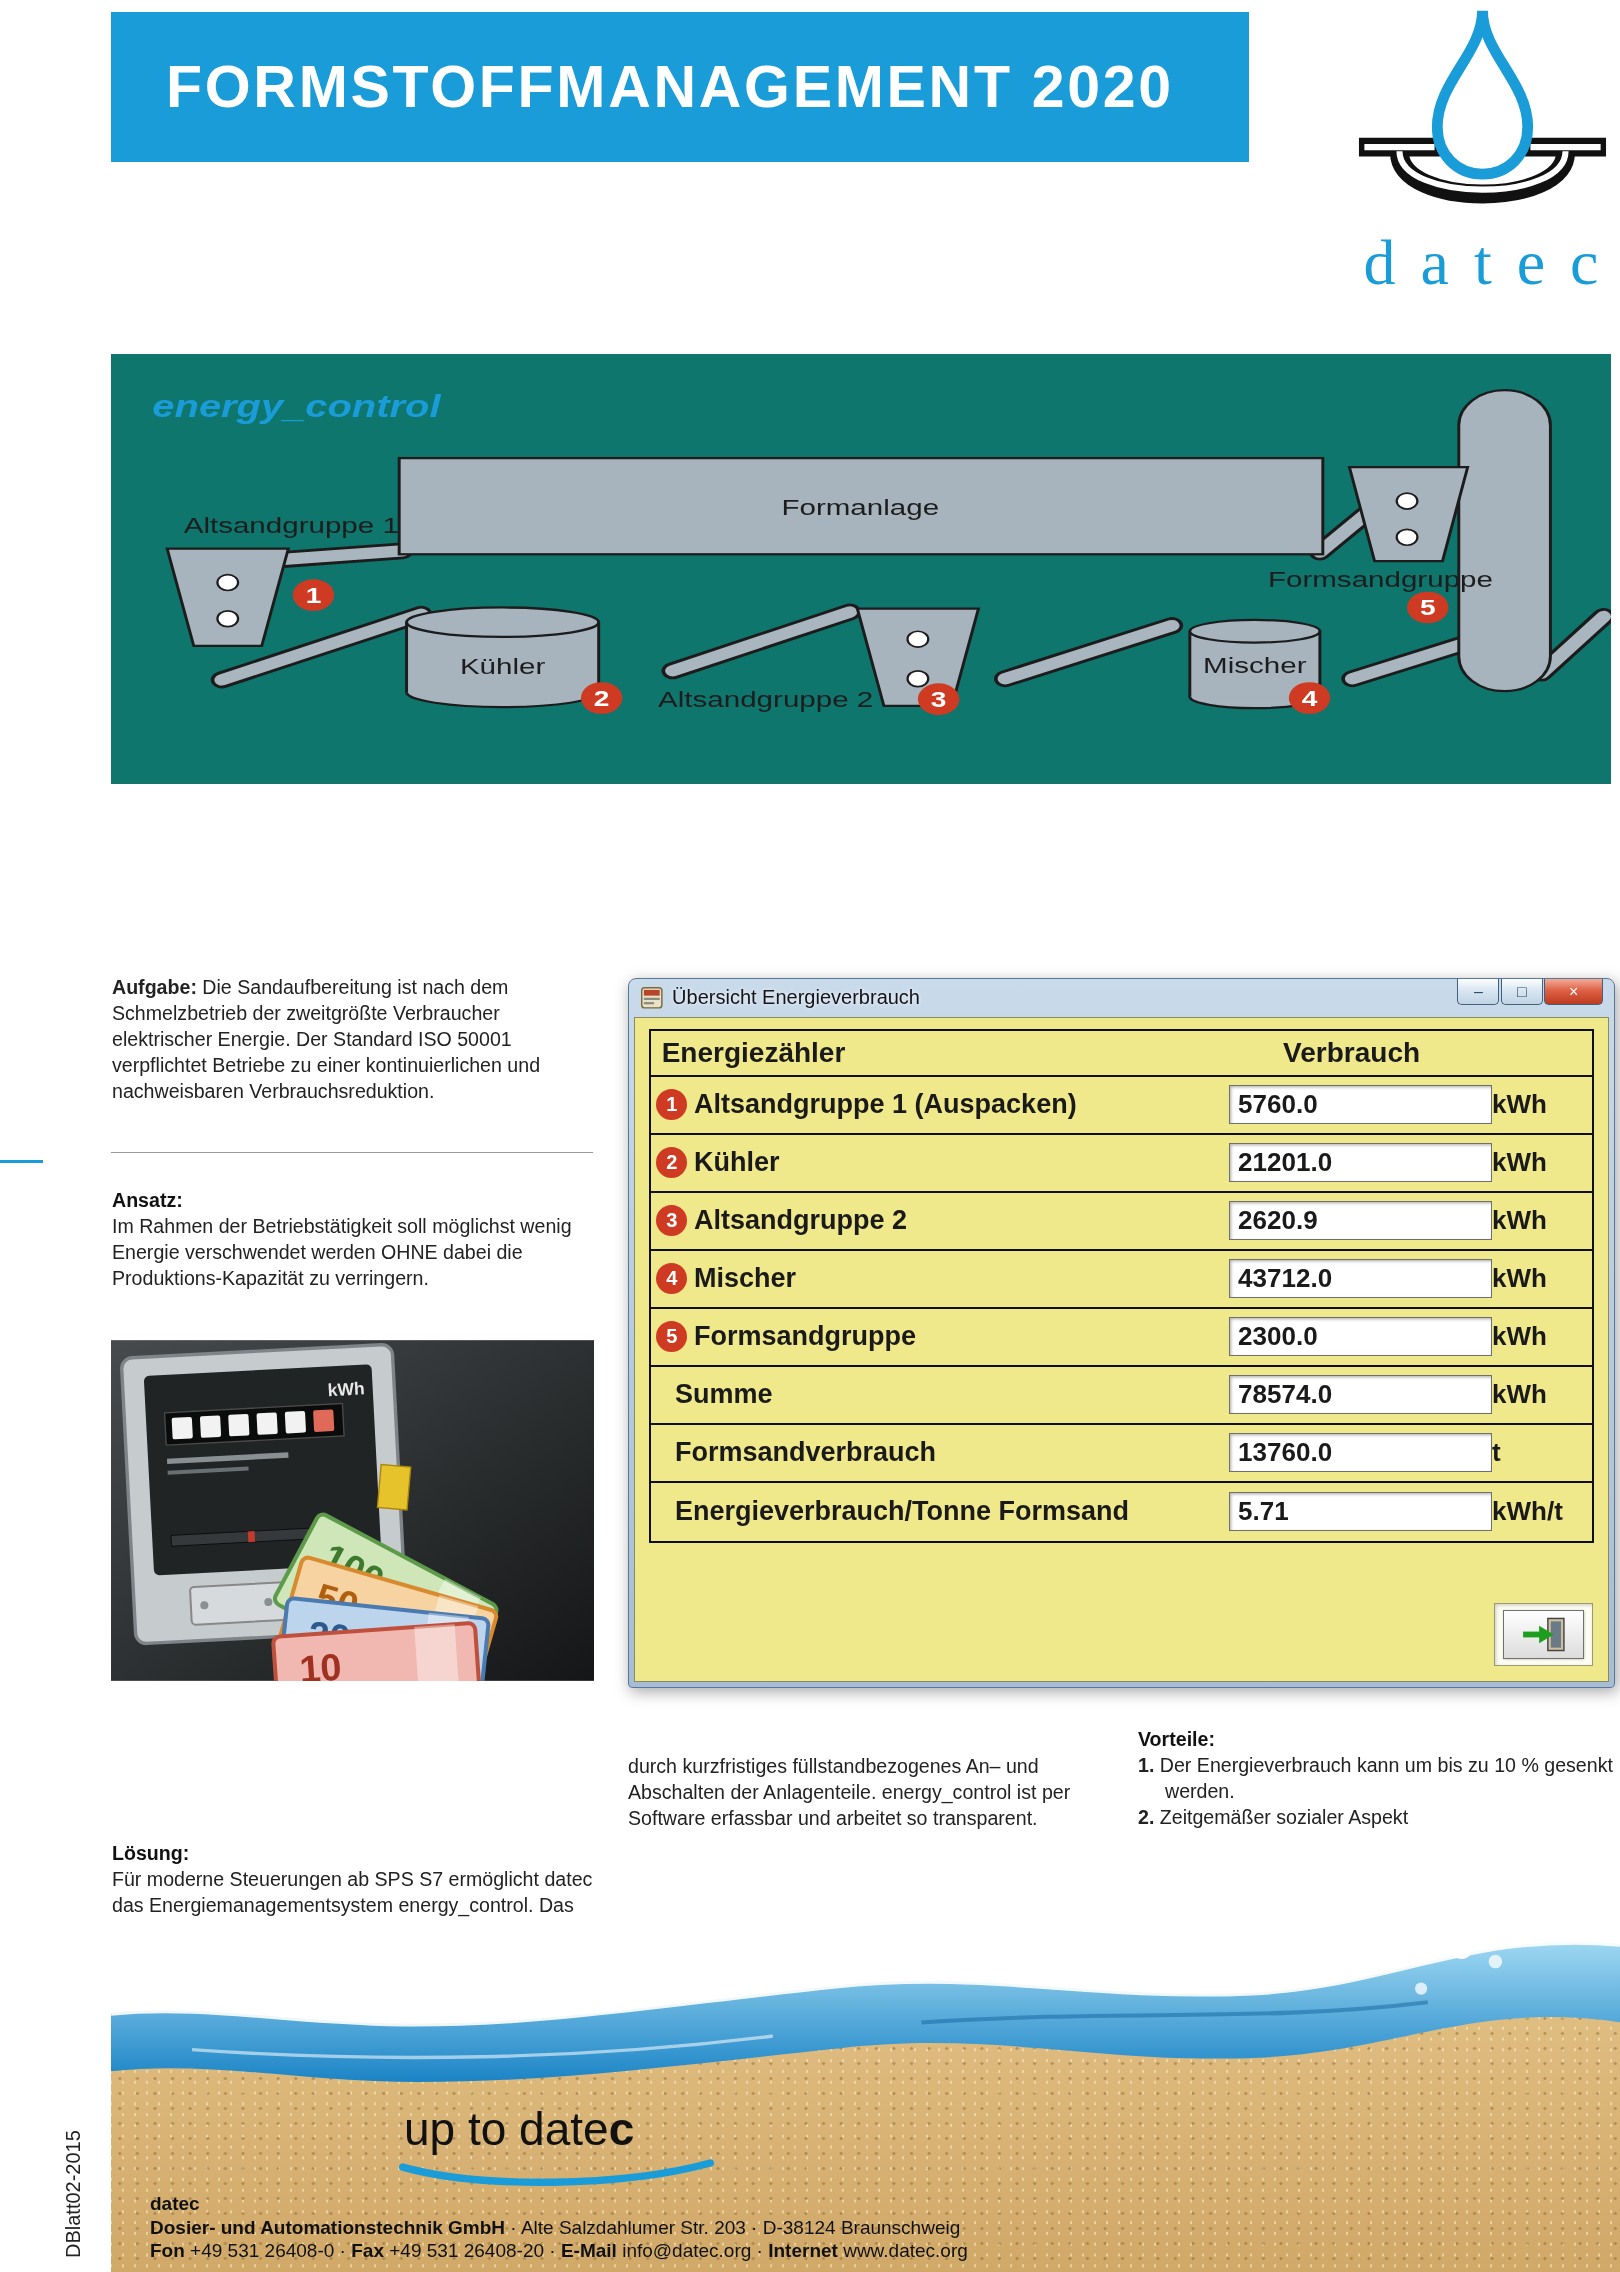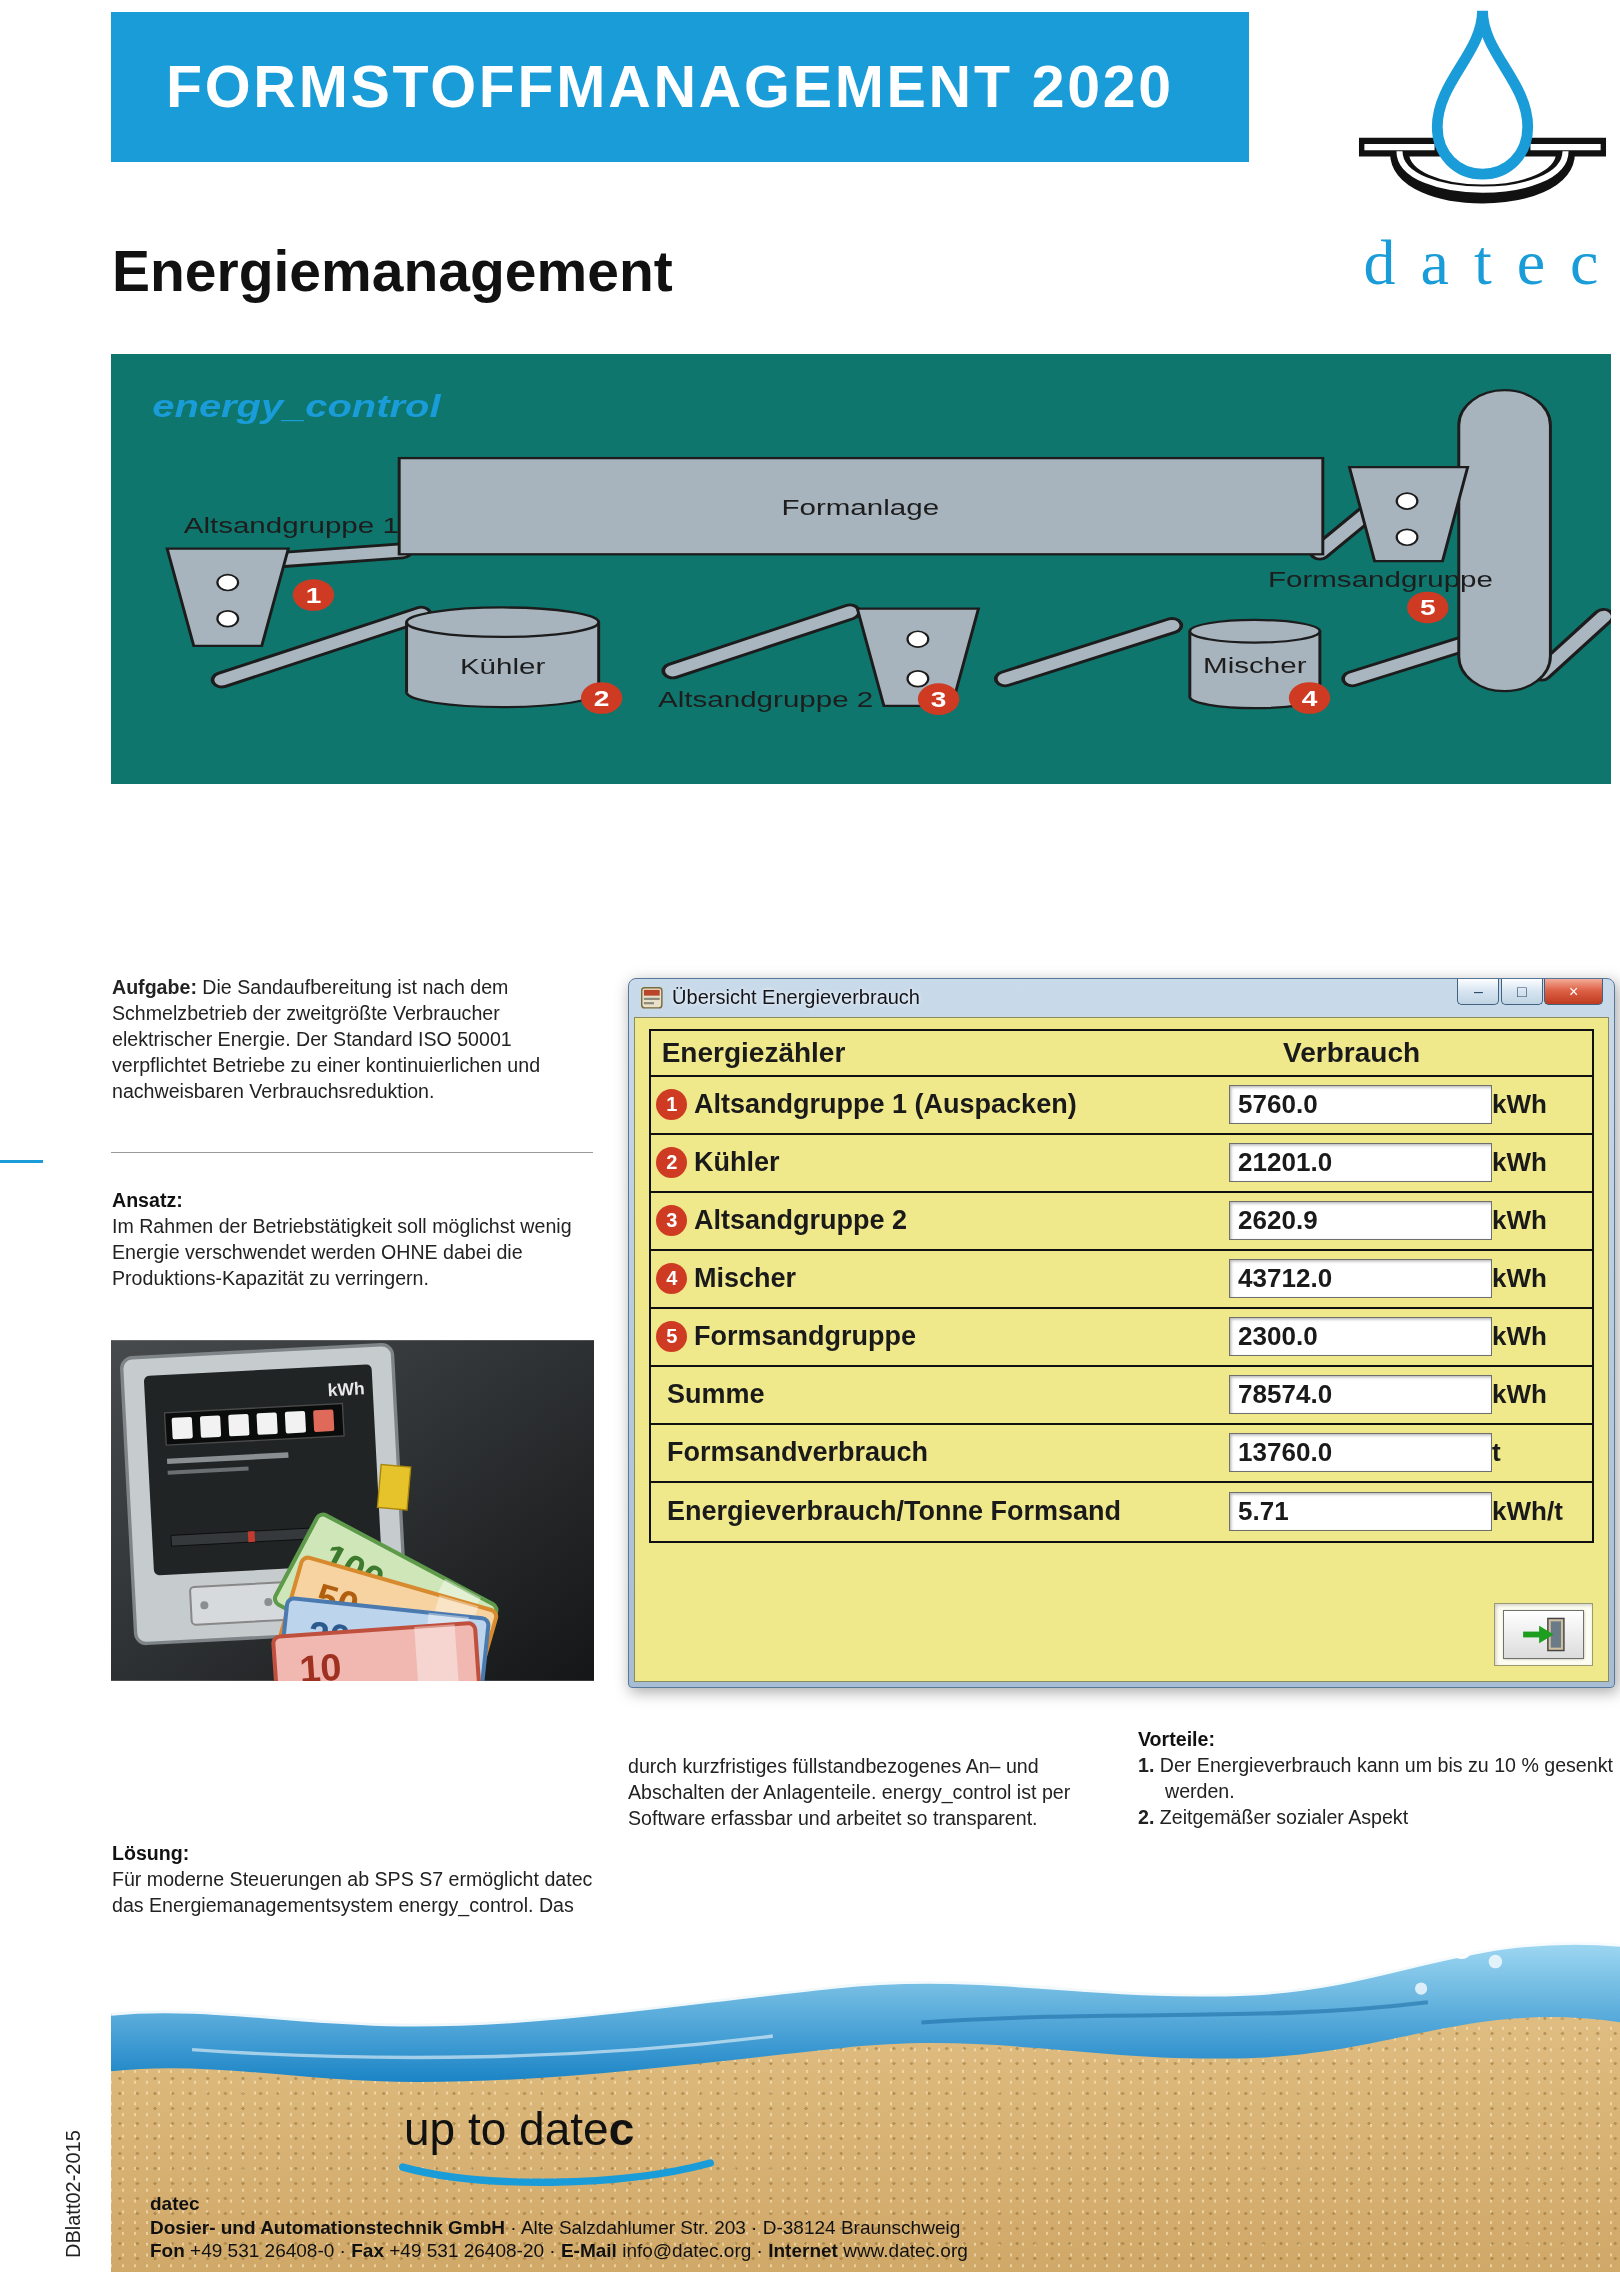--- a/index.html
+++ b/index.html
@@ -60,21 +60,21 @@
   .wbtn.close { width:59px; background:linear-gradient(#f4ab98,#dd6247 45%,#bf3a1e); color:#fff; }
   .dialog-body { position:absolute; left:5.4px; top:38px; right:5.4px; bottom:5.4px;
                  background:#f0e98c; border:0.7px solid #8a8a60; padding:10.8px 13.5px; }
   .tbl { border:2px solid #101010; }
   .thead { display:flex; align-items:center; height:46px; border-bottom:2px solid #101010; }
   .th-left { flex:1; font-weight:700; font-size:28px; padding-left:10.8px; }
   .th-right { width:371px; font-weight:700; font-size:28px; padding-left:62px; }
   .trow { display:flex; align-items:center; height:58px; border-bottom:2px solid #101010; }
   .trow:last-child { border-bottom:none; }
   .tlabel { flex:1; display:flex; align-items:center; font-weight:700; font-size:27px; padding-left:5.4px; }
-  .tlabel.noband { padding-left:16px; }
+  .tlabel.noband { padding-left:24px; }
   .badge { width:31px; height:31px; flex:0 0 31px; border-radius:50%; background:#cf3a22; color:#fff;
            font-size:20px; font-weight:700; display:flex; align-items:center; justify-content:center; margin-right:6.8px; }
   .tval { width:263px; height:39px; background:#fff; border:1.4px solid #6f6f6f;
           box-shadow:inset 1.4px 1.4px 2.7px rgba(0,0,0,.28); display:flex; align-items:center;
           padding-left:8px; font-weight:700; font-size:26px; }
   .tunit { width:100px; font-weight:700; font-size:26px; }
   .btnwell { position:absolute; right:15px; bottom:15px; width:99px; height:63px; background:#fdfdf2;
              border:1.4px solid #9a9a72; box-shadow:inset 1.4px 1.4px 3.4px rgba(0,0,0,.18);
              display:flex; align-items:center; justify-content:center; }
   .exitbtn { width:81px; height:49px; background:linear-gradient(#ffffff,#dcdcdc); border:1.4px solid #707070;
@@ -122,21 +122,20 @@
       <line x1="20" y1="212" x2="124" y2="212" stroke="#fff" stroke-width="9"></line>
       <line x1="258" y1="212" x2="378" y2="212" stroke="#111" stroke-width="28"></line>
       <line x1="266" y1="212" x2="370" y2="212" stroke="#fff" stroke-width="9"></line>
       <path d="M72,220 C72,302 318,302 318,220" fill="none" stroke="#111" stroke-width="28"></path>
       <path d="M72,218 C72,294 318,294 318,218" fill="none" stroke="#fff" stroke-width="9"></path>
       <path d="M195,10 C195,72 128,116 128,182 C128,224 158,252 195,252 C232,252 262,224 262,182 C262,116 195,72 195,10 Z" fill="#ffffff" stroke="#1a9cd9" stroke-width="16"></path>
     </svg>
     <div class="logo-word">datec</div>
   </div>
 
-  <h1 class="page-title">Energiemanagement</h1>
 
   <div class="diagram">
     <svg viewBox="0 0 1015 380" preserveAspectRatio="none">
       <text class="dcap" x="28" y="56">energy_control</text>
 
       <g>
         <line class="belto" x1="112" y1="182" x2="197" y2="174"></line>
           <line class="belti" x1="112" y1="182" x2="197" y2="174"></line>
         <line class="belto" x1="75" y1="288" x2="210" y2="230"></line>
           <line class="belti" x1="75" y1="288" x2="210" y2="230"></line>

